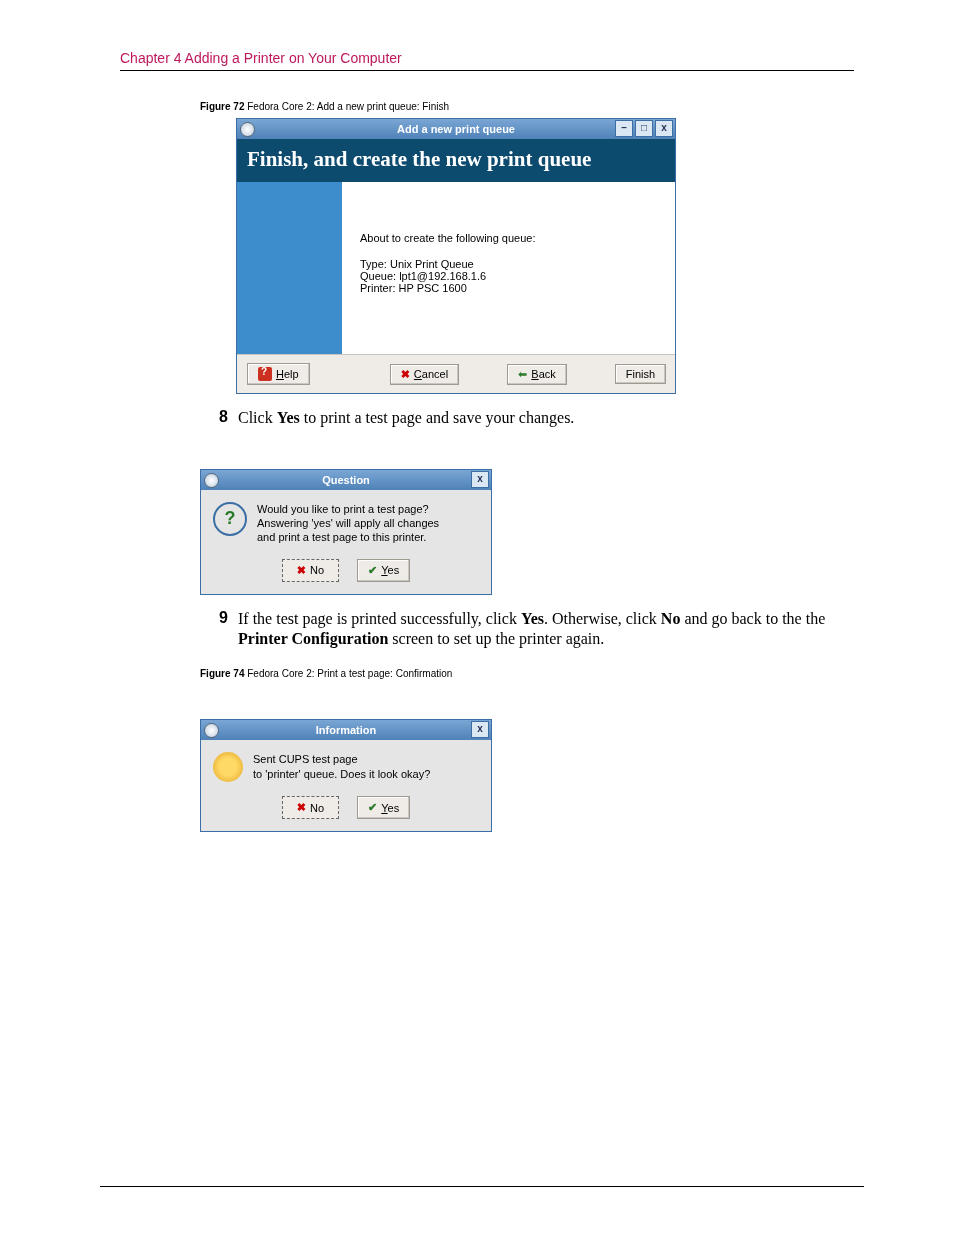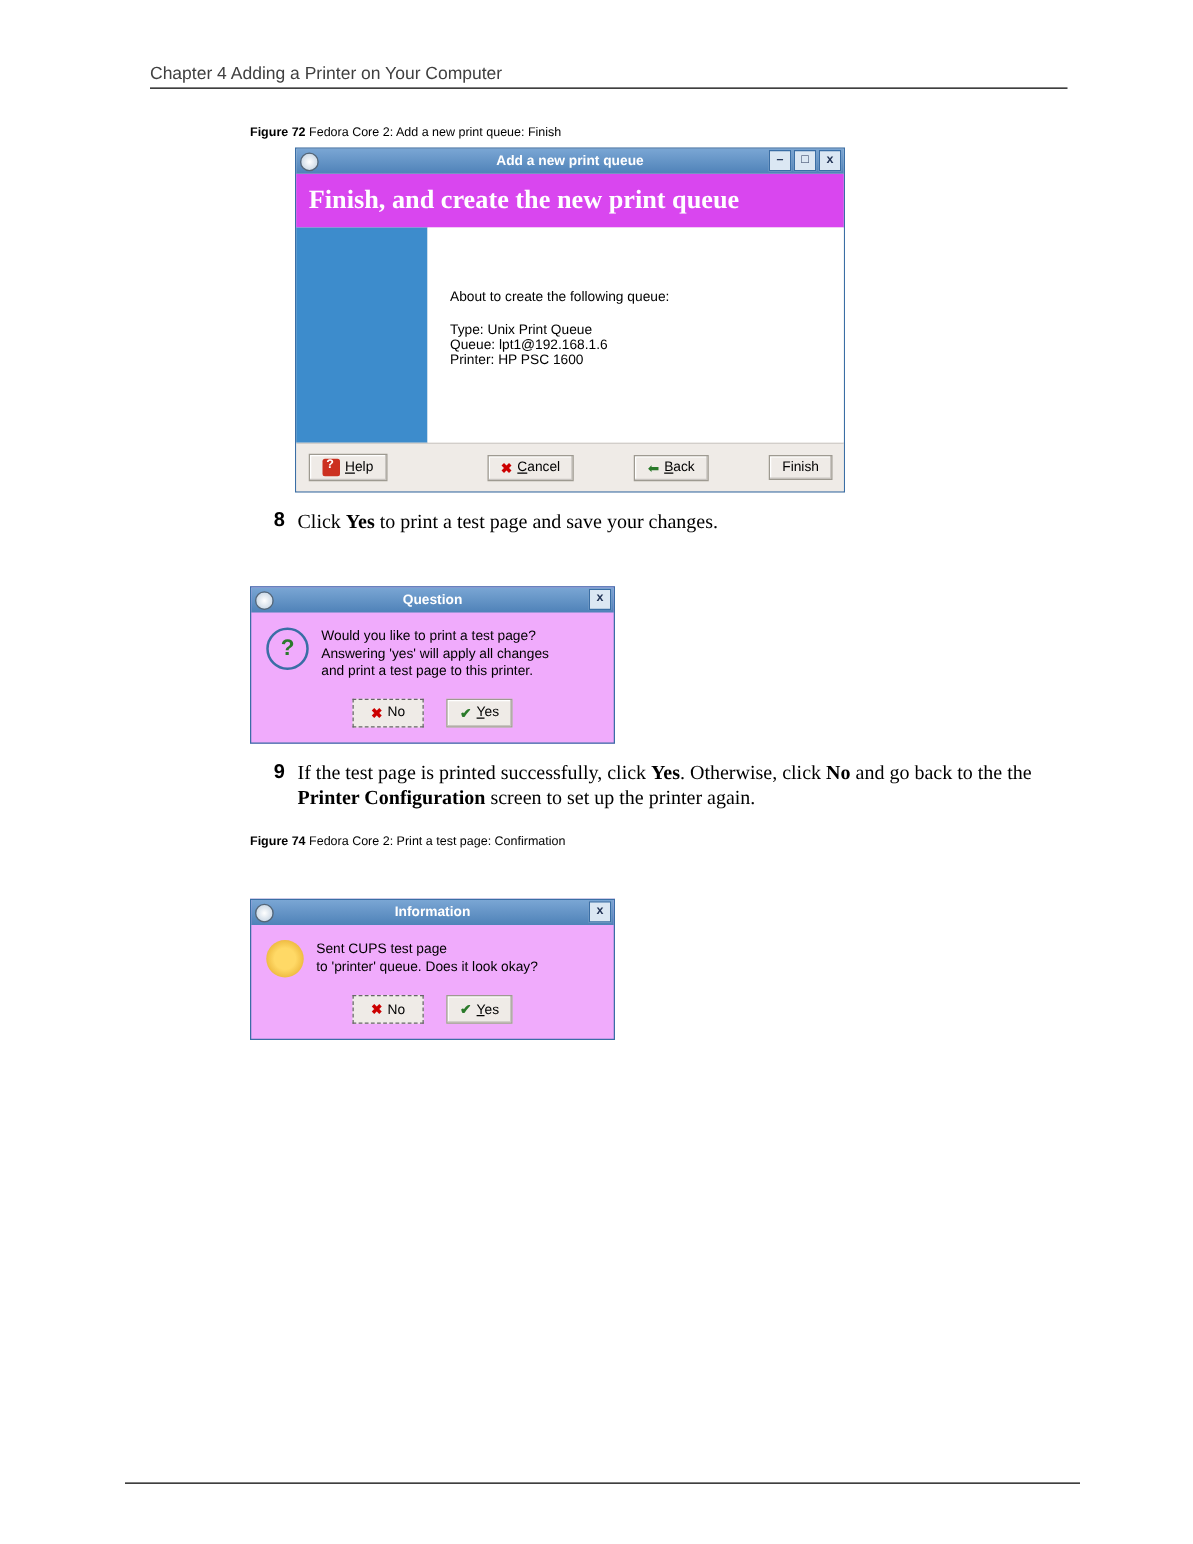--- a/index.html
+++ b/index.html
@@ -14,21 +14,21 @@
   }
   .page {
     padding: 50px 100px 40px 120px;
     box-sizing: border-box;
     height: 100%;
     position: relative;
   }
   .chapter-header {
     font-family: Arial, sans-serif;
     font-size: 14px;
-    color: #404040;
+    color: #be185d;
     margin-bottom: 4px;
   }
   .hr-top {
     border: none;
     border-top: 1px solid #000;
     margin: 0 0 30px 0;
   }
   .fig-caption {
     font-family: Arial, sans-serif;
     font-size: 10px;
@@ -106,21 +106,21 @@
   }
   .titlebar .wcontrols {
     position: absolute; right: 2px; top: 1px; display: flex; gap: 2px;
   }
   .titlebar .wbtn {
     width: 16px; height: 15px; background: #dbe7f3;
     border: 1px solid #3a6ea5; font-size: 10px; text-align: center;
     line-height: 13px; color: #235; font-weight: bold;
   }
   .banner72 {
-    background: #d946ef;
+    background: #0c4a6e;
     color: #fff;
     font-family: Georgia, serif;
     font-size: 21px;
     font-weight: bold;
     padding: 8px 10px 10px 10px;
   }
   .body72 {
     display: flex;
     height: 172px;
   }
@@ -160,21 +160,21 @@
     width: 14px; height: 14px; background: #cc3020;
     border-radius: 2px; display:inline-block; position:relative;
   }
   .icon-help::after{content:"?";color:#fff;font-size:10px;position:absolute;left:3px;top:-1px;font-weight:bold;}
 
   
   .dlg {
     margin-left: 80px;
     width: 290px;
     border: 1px solid #3a6ea5;
-    background: #f0abfc;
+    background: #e5e5e5;
     font-family: Arial, sans-serif;
     margin-top: 40px;
   }
   .dlg .titlebar { justify-content: center; }
   .dlg .titlebar .closebtn {
     position:absolute; right:2px; top:1px;
     width:16px;height:15px;background:#dbe7f3;border:1px solid #3a6ea5;
     color:#235;font-weight:bold;font-size:10px;text-align:center;line-height:13px;
   }
   .dlg-body {

